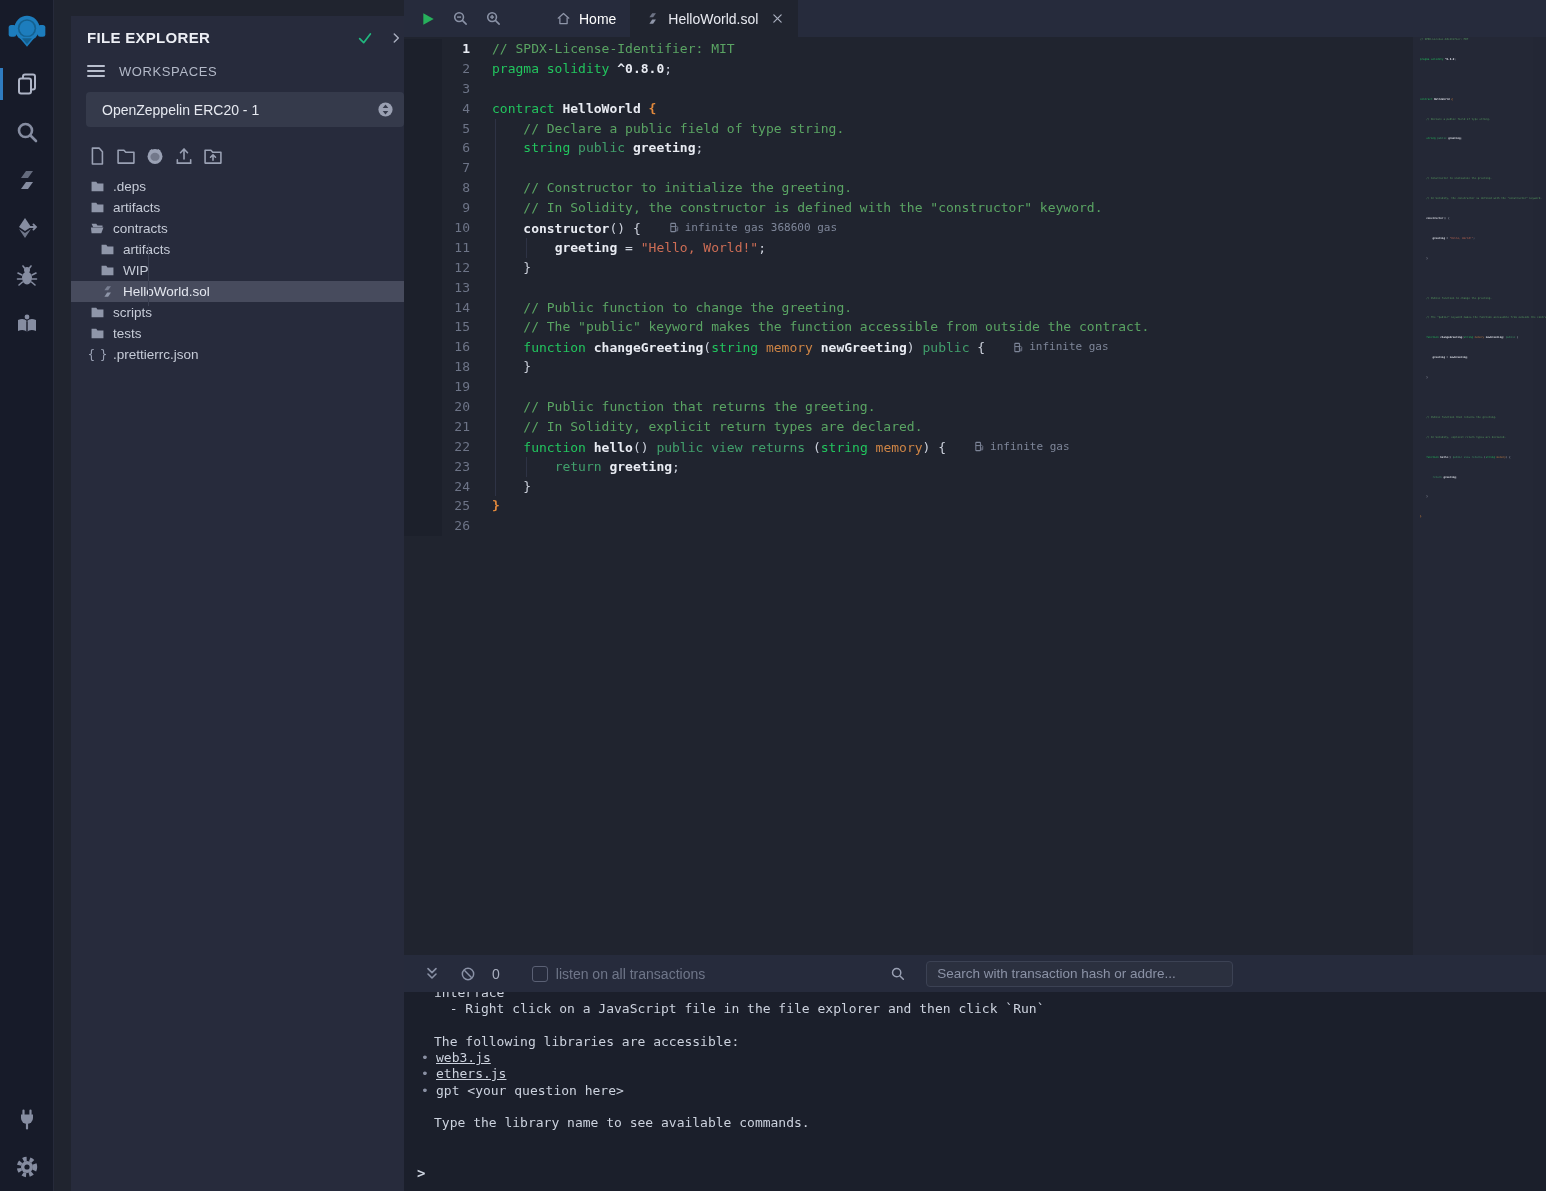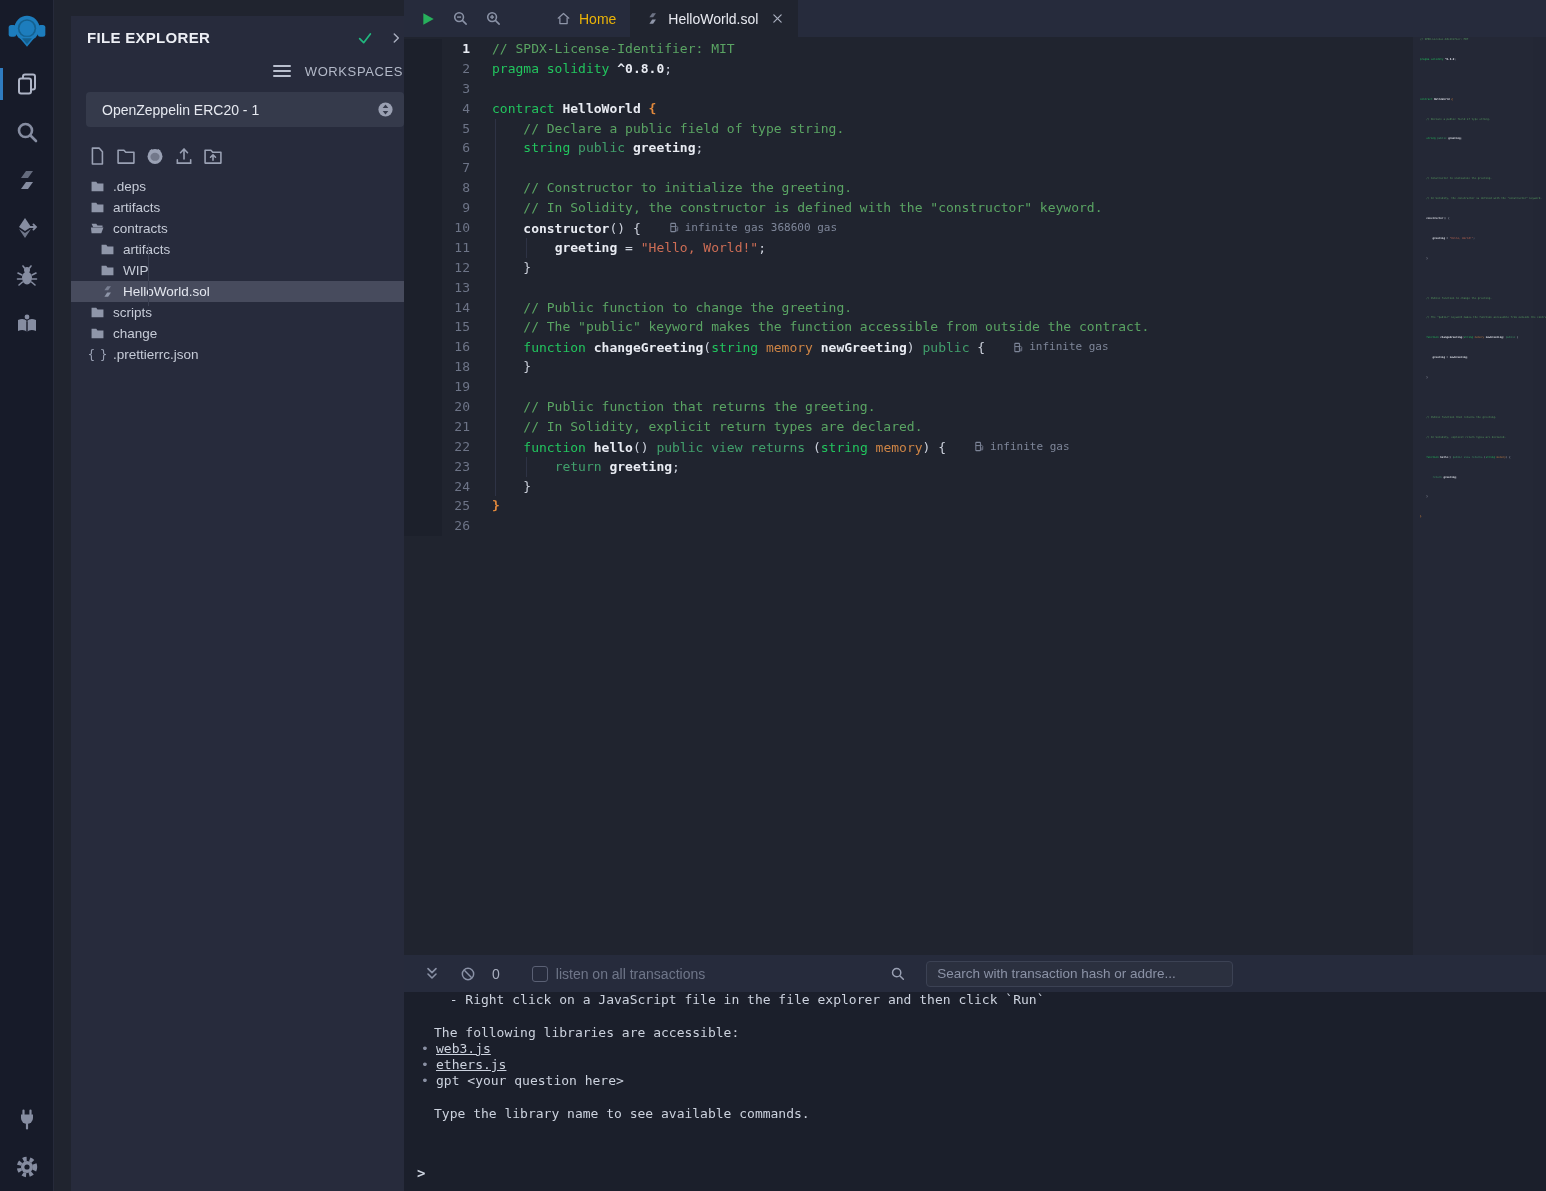--- a/index.html
+++ b/index.html
@@ -28,21 +28,21 @@
   
   .sidebar {
     position:absolute; left:71px; top:0; width:348px; height:1191px;
     background:#272b3c;
     margin-top:16px;
   }
   .fe-header { display:flex; align-items:center; padding:13px 16px 6px 16px; }
   .fe-title { font-size:15px; font-weight:700; color:#eceef4; letter-spacing:.3px; flex:1; }
   .fe-check { color:#21b77e; margin-right:16px; cursor:pointer; }
   .fe-chev { color:#aab0c0; cursor:pointer; }
-  .ws-row { display:flex; align-items:center; gap:14px; padding:10px 16px 6px 16px; color:#b9bfce;justify-content:flex-end; }
+  .ws-row { display:flex; align-items:center; gap:14px; padding:10px 16px 6px 16px; color:#b9bfce; }
   .hamburger { width:18px; cursor:pointer; }
   .hamburger div { height:2px; background:#b9bfce; margin:3px 0; border-radius:1px; }
   .ws-label { font-size:13px; letter-spacing:.6px; color:#b3b9c8; }
   .ws-select {
     margin:6px 15px 0 15px; height:35px; background:#353a4b; border-radius:4px;
     display:flex; align-items:center; padding:0 10px 0 16px; cursor:pointer;
   }
   .ws-name { flex:1; font-size:14px; color:#e6e9f0; }
   .fe-actions { display:flex; gap:9px; padding:19px 16px 8px 16px; color:#9aa1b4; }
   .fe-actions .fa { width:20px; height:20px; cursor:pointer; }
@@ -58,21 +58,21 @@
   .tree-guide { position:absolute; left:77px; top:227px; height:63px; width:1px; background:#3a3f51; }
 
   
   .main { position:absolute; left:404px; top:0; right:0; bottom:0; }
   .tabbar { position:absolute; left:0; right:0; top:0; height:37px; background:#262b3c; display:flex; align-items:stretch; }
   .ed-tools { display:flex; align-items:center; gap:16px; padding:0 14px 0 16px; }
   .tool-btn { cursor:pointer; color:#8a92a6; }
   .tool-btn svg { width:17px; height:17px; }
   .tool-btn.play svg { width:16px; height:16px; }
   .tabs { display:flex; margin-left:26px; }
-  .tab { display:flex; align-items:center; gap:8px; padding:0 14px; font-size:14px; color:#eab308; cursor:pointer; border-right:1px solid #20242f; }
+  .tab { display:flex; align-items:center; gap:8px; padding:0 14px; font-size:14px; color:#ffffff; cursor:pointer; border-right:1px solid #20242f; }
   .tab .tico { color:#8f96a9; }
   .tab .tico svg { width:15px; height:15px; }
   .tab.active { background:#20242f; color:#e8eaf1; }
   .tab .close { margin-left:6px; color:#aab0c0; }
   .tab .close svg { width:11px; height:11px; }
 
   .editor { position:absolute; left:0; right:0; top:37px; height:918px; background:#20242f; overflow:hidden; }
   .mm-col { position:absolute; right:13px; top:0; bottom:0; width:120px; background:#242836; }
   .ed-scrollbar { position:absolute; right:0; top:0; bottom:0; width:13px; background:#232735; }
   .code-wrap { position:absolute; left:0; top:2px; right:133px; font-family:"DejaVu Sans Mono", monospace; font-size:13px; line-height:19.9px; }
@@ -310,21 +310,21 @@
             </svg>
           </span>
           <span>scripts</span>
         </div>
         <div class="tree-row">
           <span class="ticon">
             <svg viewBox="0 0 24 24">
               <path d="M2.5 4.5 h7.5 l2 2.5 h9.5 v12.5 h-19 Z" fill="currentColor"></path>
             </svg>
           </span>
-          <span>change</span>
+          <span>tests</span>
         </div>
         <div class="tree-row">
           <span class="ticon">
             <span class="braces-glyph">{ }</span>
           </span>
           <span>.prettierrc.json</span>
         </div>
       </div>
     <div class="tree-guide"></div>
   </div>
@@ -444,20 +444,21 @@
         <div class="tb-listen">listen on all transactions</div>
         <div class="tb-icon tb-search-ico">
           <svg viewBox="0 0 24 24">
               <circle cx="10" cy="10" r="6.2" fill="none" stroke="currentColor" stroke-width="2.2"></circle>
               <line x1="15" y1="15" x2="20" y2="20" stroke="currentColor" stroke-width="2.2" stroke-linecap="round"></line>
             </svg>
         </div>
         <input class="term-search" value="" placeholder="Search with transaction hash or addre..." style="">
       </div>
       <div class="term-out" id="termout">
+        <div class="t-line clip"><span><span>interface</span></span></div>
           <div class="t-line"><span><span class="ital">  - Right click on a JavaScript file in the file explorer and then click `Run`</span></span></div>
           <div class="t-line"><span>&nbsp;</span></div>
           <div class="t-line"><span><span>The following libraries are accessible:</span></span></div>
           <div class="t-line"><span class="bullet">•</span><span><span class="lnk">web3.js</span></span></div>
           <div class="t-line"><span class="bullet">•</span><span><span class="lnk">ethers.js</span></span></div>
           <div class="t-line"><span class="bullet">•</span><span><span>gpt </span><span class="ital">&lt;your question here&gt;</span></span></div>
           <div class="t-line"><span>&nbsp;</span></div>
           <div class="t-line"><span><span>Type the library name to see available commands.</span></span></div>
           <div class="t-prompt">&gt;</div>
       </div>

